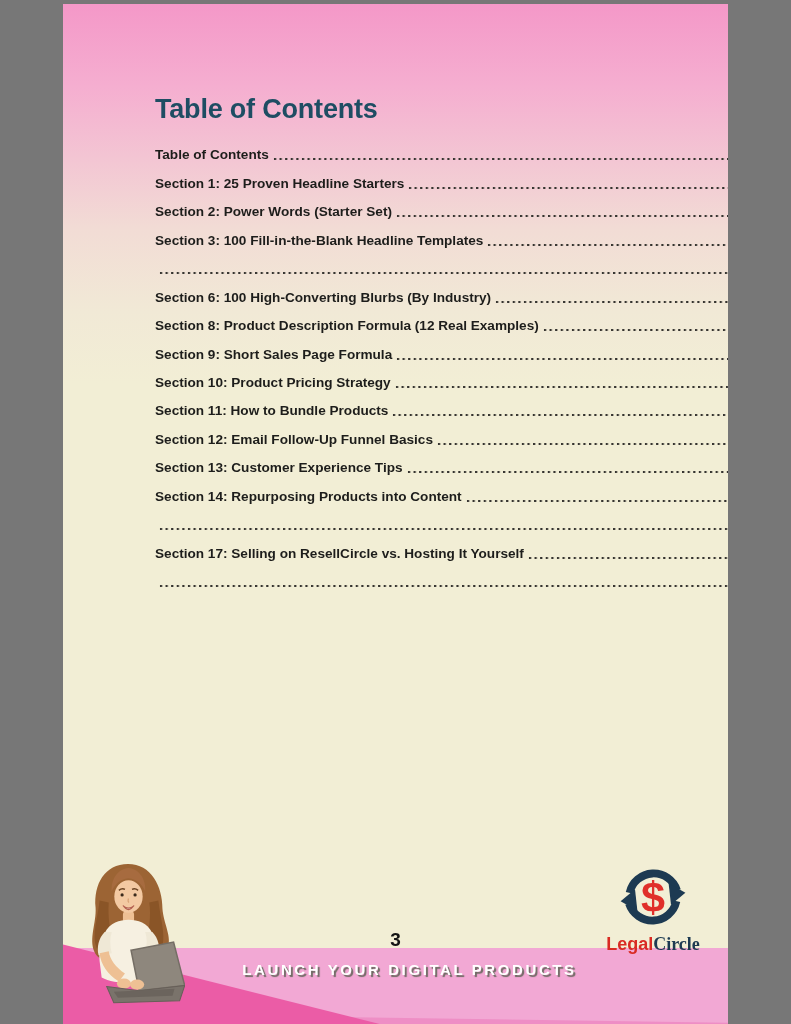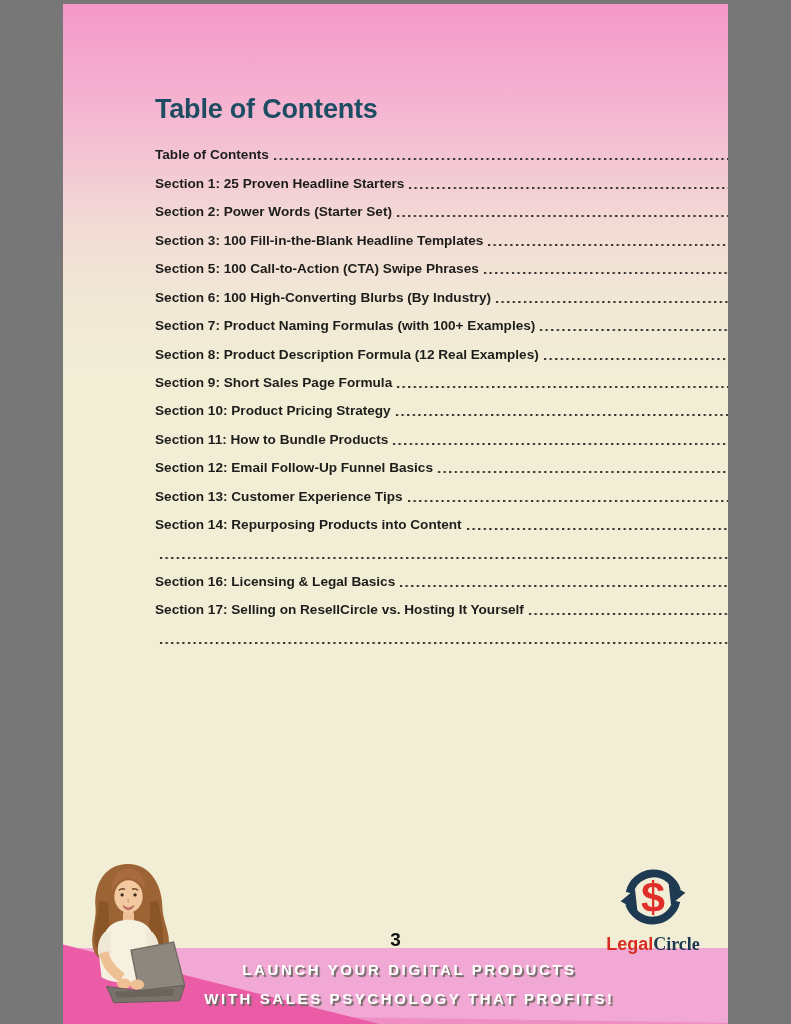--- a/index.html
+++ b/index.html
@@ -96,35 +96,29 @@
         <span class="toc-title">Section 2: Power Words (Starter Set)</span>
         <span class="toc-dots"></span>
         <span class="toc-page">5</span>
       </div>
       <div class="toc-row">
         <span class="toc-title">Section 3: 100 Fill-in-the-Blank Headline Templates</span>
         <span class="toc-dots"></span>
         <span class="toc-page">6</span>
       </div>
       <div class="toc-row">
-        <span class="toc-title">Section 5: 100 Call-to-Action (CTA) Swipe Phrases</span>
         <span class="toc-dots"></span>
         <span class="toc-page">12</span>
       </div>
       <div class="toc-row">
         <span class="toc-title">Section 6: 100 High-Converting Blurbs (By Industry)</span>
         <span class="toc-dots"></span>
         <span class="toc-page">9</span>
       </div>
       <div class="toc-row">
-        <span class="toc-title">Section 7: Product Naming Formulas (with 100+ Examples)</span>
-        <span class="toc-dots"></span>
-        <span class="toc-page">22</span>
-      </div>
-      <div class="toc-row">
         <span class="toc-title">Section 8: Product Description Formula (12 Real Examples)</span>
         <span class="toc-dots"></span>
         <span class="toc-page">27</span>
       </div>
       <div class="toc-row">
         <span class="toc-title">Section 9: Short Sales Page Formula</span>
         <span class="toc-dots"></span>
         <span class="toc-page">31</span>
       </div>
       <div class="toc-row">
@@ -148,46 +142,40 @@
         <span class="toc-page">45</span>
       </div>
       <div class="toc-row">
         <span class="toc-title">Section 14: Repurposing Products into Content</span>
         <span class="toc-dots"></span>
         <span class="toc-page">48</span>
       </div>
       <div class="toc-row">
         <span class="toc-dots"></span>
         <span class="toc-page">51</span>
-      </div>
-      <div class="toc-row">
-        <span class="toc-title">Section 16: Licensing &amp; Legal Basics</span>
-        <span class="toc-dots"></span>
-        <span class="toc-page">55</span>
       </div>
       <div class="toc-row">
         <span class="toc-title">Section 17: Selling on ResellCircle vs. Hosting It Yourself</span>
         <span class="toc-dots"></span>
         <span class="toc-page">59</span>
       </div>
       <div class="toc-row">
         <span class="toc-dots"></span>
         <span class="toc-page">62</span>
       </div>
     </div>
 
   <div class="footer-band"></div>
   <div class="footer-strip"></div>
   <div class="footer-triangle"></div>
 
   <div class="page-number">3</div>
 
   <div class="footer-tagline">
     <div>LAUNCH YOUR DIGITAL PRODUCTS</div>
-    <div>WITH SALES PSYCHOLOGY THAT PROFITS!</div>
   </div>
 
   <div class="brand">
     <svg width="72" height="66" viewBox="0 0 60 55">
       <path d="M 10.5,24 A 20.5,20.5 0 0 1 50,22" fill="none" stroke="#1d3a52" stroke-width="6.5"></path>
       <polygon points="43,16 57,24 45,34" fill="#1d3a52"></polygon>
       <path d="M 49.5,31 A 20.5,20.5 0 0 1 10,33" fill="none" stroke="#1d3a52" stroke-width="6.5"></path>
       <polygon points="17,39 3,31 15,21" fill="#1d3a52"></polygon>
       <text x="30" y="40" text-anchor="middle" font-family="Liberation Sans, sans-serif" font-size="36" font-weight="700" fill="#e02f2a">$</text>
     </svg>

